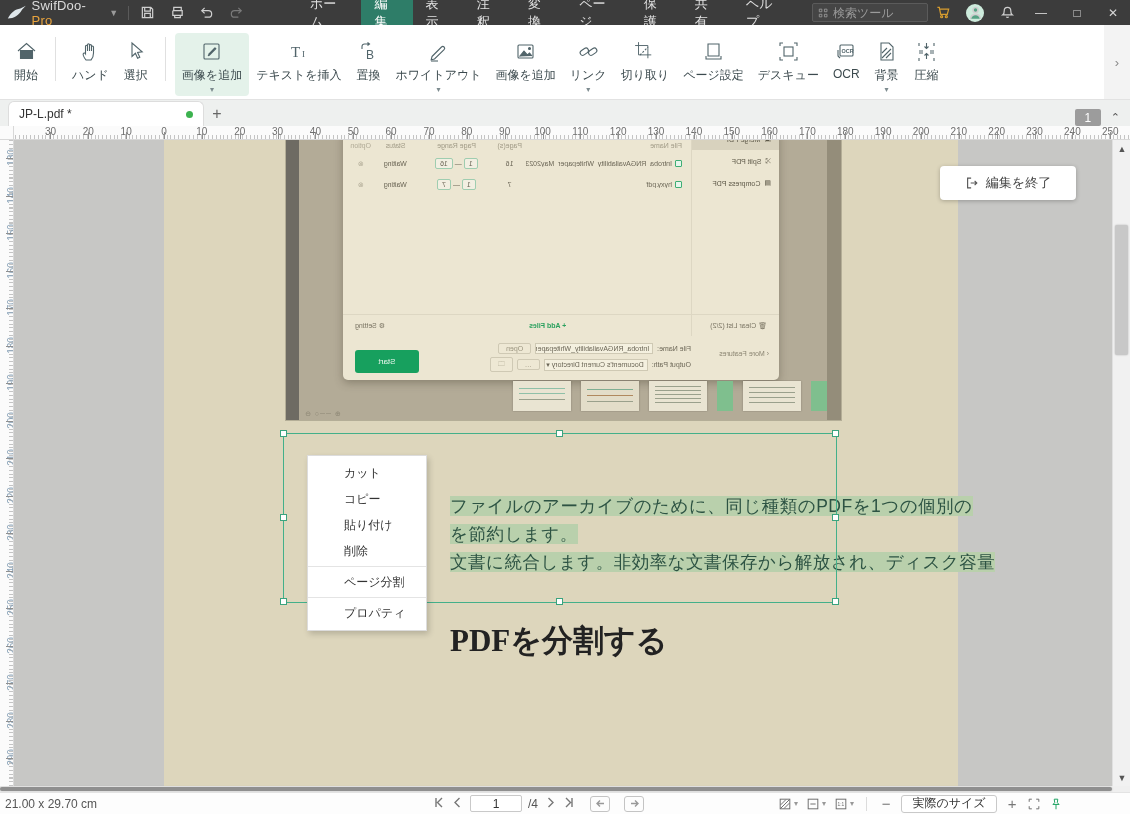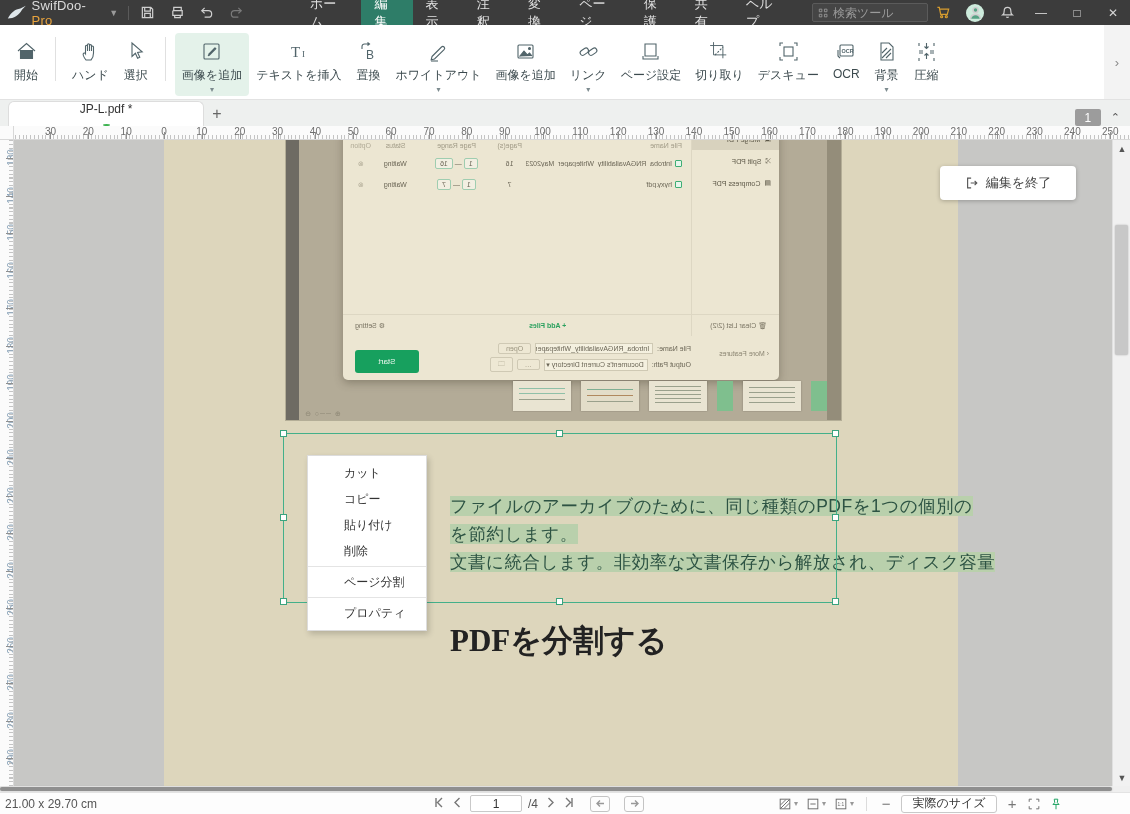--- a/index.html
+++ b/index.html
@@ -33,21 +33,21 @@
   .tool .t-icon { width:26px; height:26px; display:flex; align-items:center; justify-content:center; }
   .tool .t-icon svg { width:23px; height:23px; stroke:#51646a; fill:none; stroke-width:1.1; }
   .tool .t-label { font-size:12px; color:#3c4a4e; white-space:nowrap; }
   .tool .t-caret { font-size:8px; color:#7d8b8f; line-height:6px; height:7px; }
   .tool.active { background:#e4f2ea; }
   .tool-divider { width:1px; height:44px; background:#e0e0e0; margin:4px 9px 0; }
   .toolbar-expand { position:absolute; right:0; top:0; width:26px; height:74px; background:#f3f3f3; display:flex; align-items:center; justify-content:center; color:#8a8a8a; font-size:13px; }
 
   
   .tabbar { position:absolute; left:0; top:100px; width:1130px; height:26px; background:#eef0ef; display:flex; align-items:flex-end; }
-  .doc-tab { width:196px; height:25px; background:#fff; border-radius:6px 6px 0 0; margin-left:8px; display:flex; align-items:center; padding:0 2px; gap:8px; border:1px solid #ddd; border-bottom:none;flex-direction:column; }
+  .doc-tab { width:196px; height:25px; background:#fff; border-radius:6px 6px 0 0; margin-left:8px; display:flex; align-items:center; padding:0 10px; gap:8px; border:1px solid #ddd; border-bottom:none; }
   .doc-tab .tab-title { font-size:12px; color:#333; flex:1; }
   .tab-dot { width:7px; height:7px; border-radius:50%; background:#3cb24f; }
   .tab-add { width:26px; height:25px; display:flex; align-items:center; justify-content:center; color:#666; font-size:16px; }
   .tabbar-right { margin-left:auto; display:flex; align-items:center; gap:10px; padding-right:10px; }
   .page-badge { min-width:26px; height:17px; background:#9c9c9c; color:#fff; font-size:12px; display:flex; align-items:center; justify-content:center; border-radius:2px; padding:0 4px; }
   .collapse-btn { color:#555; font-size:11px; }
 
   
   .hruler { position:absolute; left:0; top:126px; width:1130px; height:14px; background:#fbfbfb; border-bottom:1px solid #d8d8d8; overflow:hidden; }
   .hruler .minor { position:absolute; left:0; bottom:0; width:100%; height:4px;
@@ -305,36 +305,36 @@
           <rect x="2.8" y="9.2" width="9" height="5" rx="2.5" transform="rotate(-35 7.3 11.7)"></rect>
           <rect x="11.2" y="9.2" width="9" height="5" rx="2.5" transform="rotate(-35 15.7 11.7)"></rect>
         </svg>
       </span>
       <span class="t-label">リンク</span>
       <span class="t-caret">▾</span>
     </div>
     <div class="tool">
       <span class="t-icon">
         <svg viewBox="0 0 23 23">
-          <path d="M6 4h11v12H6z"></path>
-          <path d="M4 16v3h15v-3"></path>
-        </svg>
-      </span>
-      <span class="t-label">ページ設定</span>
-      <span class="t-caret"></span>
-    </div>
-    <div class="tool">
-      <span class="t-icon">
-        <svg viewBox="0 0 23 23">
           <path d="M6.5 2.5v15h15" transform="scale(.85)"></path>
           <path d="M2.5 6.5h15v15" transform="scale(.85)"></path>
           <path d="M7 15 15 7" stroke-dasharray="2 1.5"></path>
         </svg>
       </span>
       <span class="t-label">切り取り</span>
+      <span class="t-caret"></span>
+    </div>
+    <div class="tool">
+      <span class="t-icon">
+        <svg viewBox="0 0 23 23">
+          <path d="M6 4h11v12H6z"></path>
+          <path d="M4 16v3h15v-3"></path>
+        </svg>
+      </span>
+      <span class="t-label">ページ設定</span>
       <span class="t-caret"></span>
     </div>
     <div class="tool">
       <span class="t-icon">
         <svg viewBox="0 0 23 23">
           <path d="M3 6V3h3M17 3h3v3M3 17v3h3M17 20h3v-3"></path>
           <rect x="7" y="7" width="9" height="9"></rect>
         </svg>
       </span>
       <span class="t-label">デスキュー</span>

